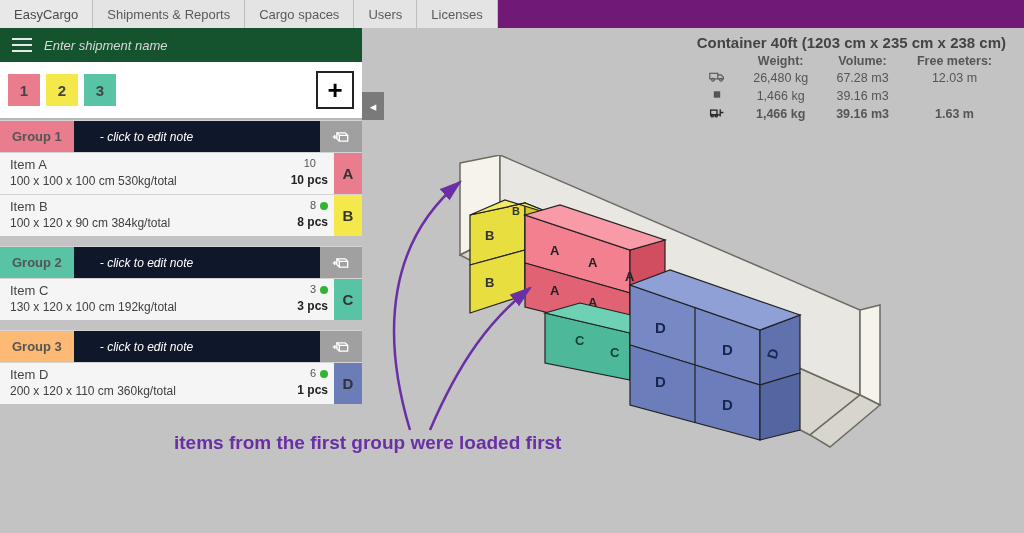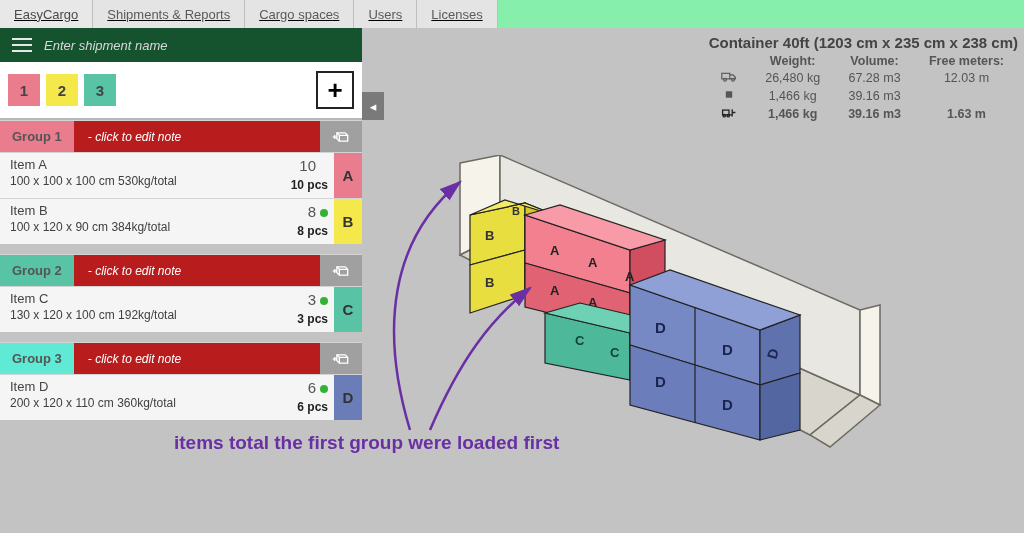--- a/index.html
+++ b/index.html
@@ -1,56 +1,56 @@
 <!DOCTYPE html>
 <html><head>
 <meta charset="utf-8">
 <style>
   * { box-sizing: border-box; margin: 0; padding: 0; font-family: Arial, Helvetica, sans-serif; }
   html, body { width: 1024px; height: 533px; overflow: hidden; }
   body { background: #c3c3c3; }
 
   
-  .topnav { height: 28px; display: flex; align-items: stretch; background: #86efac; text-decoration: underline; }
+  .topnav { height: 28px; display: flex; align-items: stretch; background: #701a75; }
   .topnav .tab { padding: 0 14px; font-size: 13px; color: #5a5a5a; display: flex; align-items: center; border-right: 1px solid #bfbfbf; cursor: pointer; }
   .topnav .tab.brand { background: #e8e8e8; color: #4a4a4a; font-size: 13px; }
   .topnav .tab:not(.brand) { background: #e4e4e4; }
 
   
   .leftpanel { position: absolute; left: 0; top: 28px; width: 362px; }
   .shipname { height: 34px; background: #14532d; display: flex; align-items: center; }
   .shipname .hamb { width: 44px; height: 34px; display: flex; flex-direction: column; justify-content: center; align-items: center; gap: 4px; cursor: pointer; }
   .shipname .hamb span { width: 20px; height: 2px; background: #e8e8e8; }
   .shipname .placeholder { color: #d8d8d8; font-size: 13px; font-style: italic; }
 
   .tagrow { height: 58px; background: #fff; display: flex; align-items: center; padding: 0 8px; border-bottom: 2px solid #b8b8b8; }
   .gtag { width: 32px; height: 32px; margin-right: 6px; display: flex; align-items: center; justify-content: center; font-weight: bold; color: #444; font-size: 15px; cursor: pointer; }
   .plusbtn { margin-left: auto; width: 38px; height: 38px; border: 2px solid #222; display: flex; align-items: center; justify-content: center; font-size: 26px; font-weight: bold; cursor: pointer; background: #fff; }
 
   .collapse { position: absolute; left: 362px; top: 92px; width: 22px; height: 28px; background: #7a7a7a; display: flex; align-items: center; justify-content: center; color: #fff; cursor: pointer; font-size: 13px; }
 
   .grouphdr { height: 32px; display: flex; align-items: center; border-top: 1px solid #d4d4d4; }
   .grouphdr .gname { padding: 4px 12px; height: 100%; display: flex; align-items: center; font-size: 13px; font-weight: bold; color: #555; }
-  .grouphdr .note { flex: 1; background: #b91c1c; height: 100%; display: flex; align-items: center; padding-left: 14px; color: #fff; font-size: 12px; font-style: italic; }
+  .grouphdr .note { flex: 1; background: #0f172a; height: 100%; display: flex; align-items: center; padding-left: 26px; color: #fff; font-size: 12px; font-style: italic; }
   .grouphdr .cube { width: 42px; height: 100%; background: #a0a0a0; display: flex; align-items: center; justify-content: center; }
   .grouphdr .cube svg { width: 20px; height: 16px; }
 
   .itemrow { display: flex; background: #f5f5f5; border-top: 1px solid #d4d4d4; }
   .itemrow .info { flex: 1; padding: 4px 10px 6px 10px; }
   .itemrow .info .iname { font-size: 13px; color: #444; }
   .itemrow .info .idim { font-size: 12px; color: #404040; margin-top: 2px; }
   .itemrow .qty { width: 56px; padding: 4px 6px 6px 0; text-align: right; }
-  .itemrow .qty .top { font-size: 15px; color: #555; }
+  .itemrow .qty .top { font-size: 11px; color: #555; }
   .itemrow .qty .top .dot { display: inline-block; width: 8px; height: 8px; border-radius: 50%; margin-left: 4px; vertical-align: middle; }
   .itemrow .qty .bot { font-size: 12px; font-weight: bold; color: #222; margin-top: 4px; }
   .itemrow .letter { width: 28px; display: flex; align-items: center; justify-content: center; font-weight: bold; color: #333; font-size: 15px; }
   .groupgap { height: 10px; background: #c3c3c3; }
 
   
-  .rightinfo { position: absolute; right: 6px; top: 34px; text-align: right; color: #555; font-size: 13px; }
+  .rightinfo { position: absolute; right: 18px; top: 34px; text-align: right; color: #555; font-size: 13px; }
   .rightinfo .title { color: #444; font-weight: bold; font-size: 15px; margin-bottom: 2px; }
   .rightinfo table { border-collapse: collapse; text-align: center; }
   .rightinfo td { padding: 1px 14px 1px 14px; font-size: 12.5px; }
   .rightinfo td.hdr { font-weight: bold; color: #555; }
   .rightinfo td.icon { width: 28px; text-align: center; }
   .rightinfo td.icon svg { width: 16px; height: 13px; }
   .rightinfo tr.bold td { font-weight: bold; }
 
   
   .annotation { position: absolute; left: 174px; top: 432px; color: #6a2fa5; font-weight: bold; font-size: 19px; }
@@ -150,41 +150,41 @@
       </div>
     <div class="qty">
         <div class="top"><span>3</span><span class="dot" style="background:#34b233"></span></div>
         <div class="bot">3 pcs</div>
       </div>
     <div class="letter" style="background:#58c3a5">C</div>
   </div>
   <div class="groupgap"></div>
 
   <div class="grouphdr">
-    <div class="gname" style="background:#5eead4">Group 3</div>
+    <div class="gname" style="background:#fdba74">Group 3</div>
     <div class="note">- click to edit note</div>
     <div class="cube">
       <svg viewBox="0 0 24 18">
           <g fill="none" stroke="#fff" stroke-width="1.6">
             <path d="M7 4h10l3 3v7H10l-3-3z"></path>
             <path d="M10 7h10M10 7v7M10 7l-3-3"></path>
             <line x1="2" y1="9" x2="7" y2="9"></line>
             <line x1="4.5" y1="6.5" x2="4.5" y2="11.5"></line>
           </g>
         </svg>
     </div>
   </div>
   <div class="itemrow">
     <div class="info">
         <div class="iname">Item D</div>
         <div class="idim">200 x 120 x 110 cm 360kg/total</div>
       </div>
     <div class="qty">
         <div class="top"><span>6</span><span class="dot" style="background:#34b233"></span></div>
-        <div class="bot">6 pcs</div>
+        <div class="bot">1 pcs</div>
       </div>
     <div class="letter" style="background:#6a7db8">D</div>
   </div>
 </div>
 
 <div class="collapse">◂</div>
 
 <div class="rightinfo">
   <div class="title">Container 40ft (1203 cm x 235 cm x 238 cm)</div>
   <table>
@@ -298,13 +298,13 @@
 <svg class="arrows" style="left:340px;top:160px" width="250" height="280">
   <defs>
     <marker id="ah" markerWidth="10" markerHeight="10" refX="8" refY="3" orient="auto">
       <path d="M0,0 L9,3 L0,6 z" fill="#6a2fa5"></path>
     </marker>
   </defs>
   <path d="M70,270 C 40,170 50,80 120,22" fill="none" stroke="#6a2fa5" stroke-width="2.5" marker-end="url(#ah)"></path>
   <path d="M90,270 C 120,200 150,160 190,128" fill="none" stroke="#6a2fa5" stroke-width="2.5" marker-end="url(#ah)"></path>
 </svg>
 
-<div class="annotation">items total the first group were loaded first</div>
+<div class="annotation">items from the first group were loaded first</div>
 
 </body></html>

